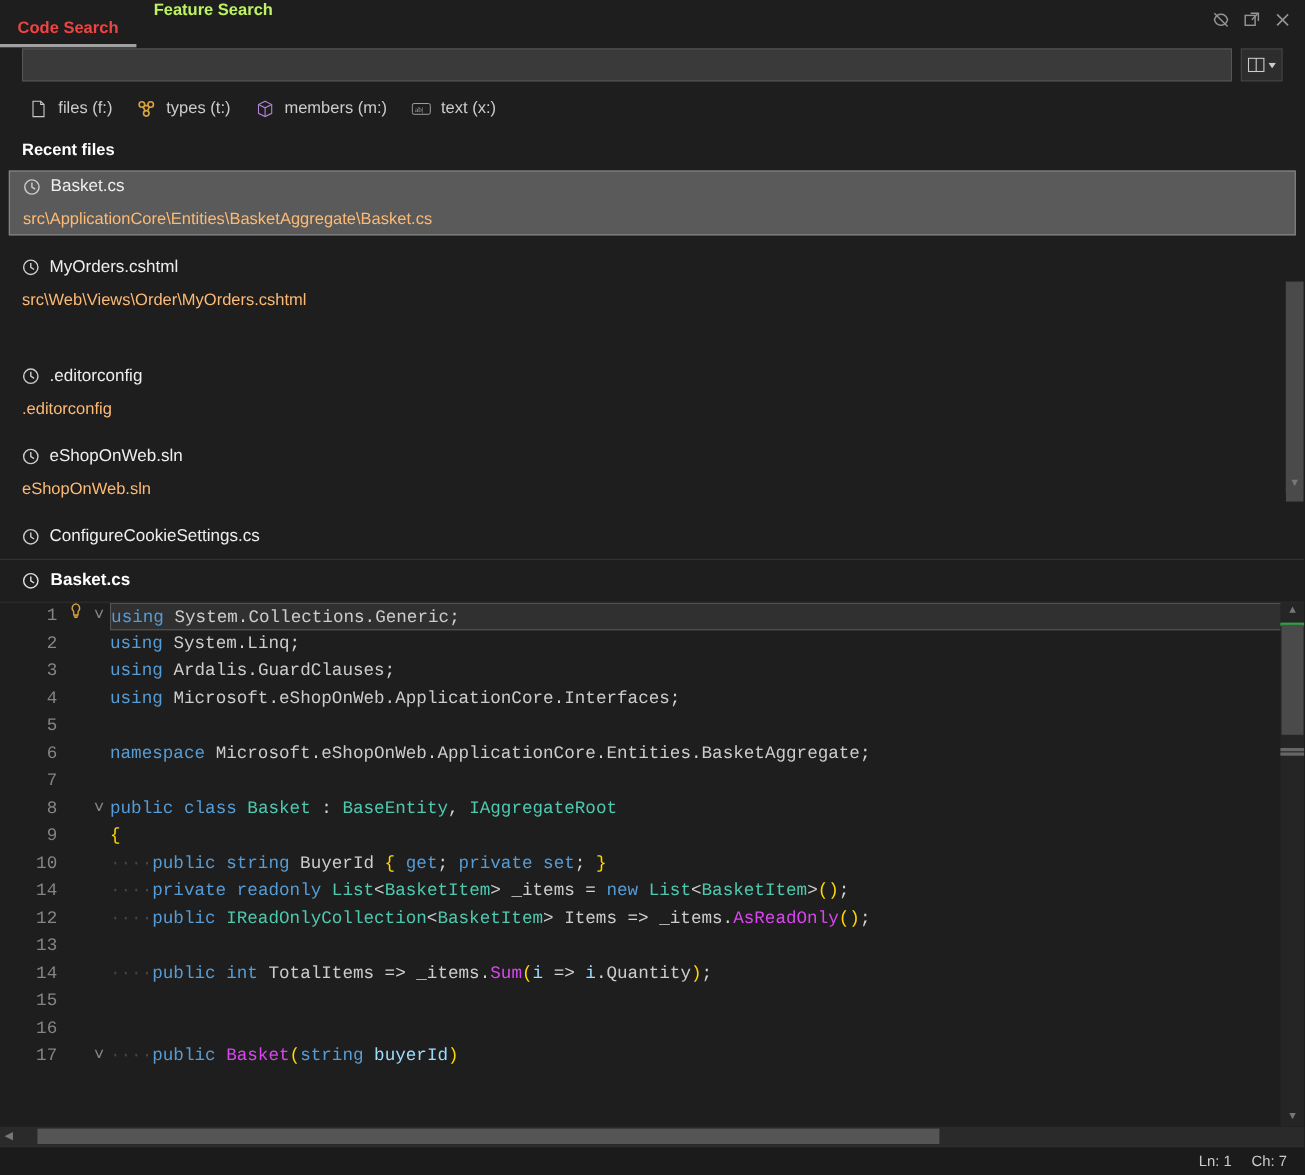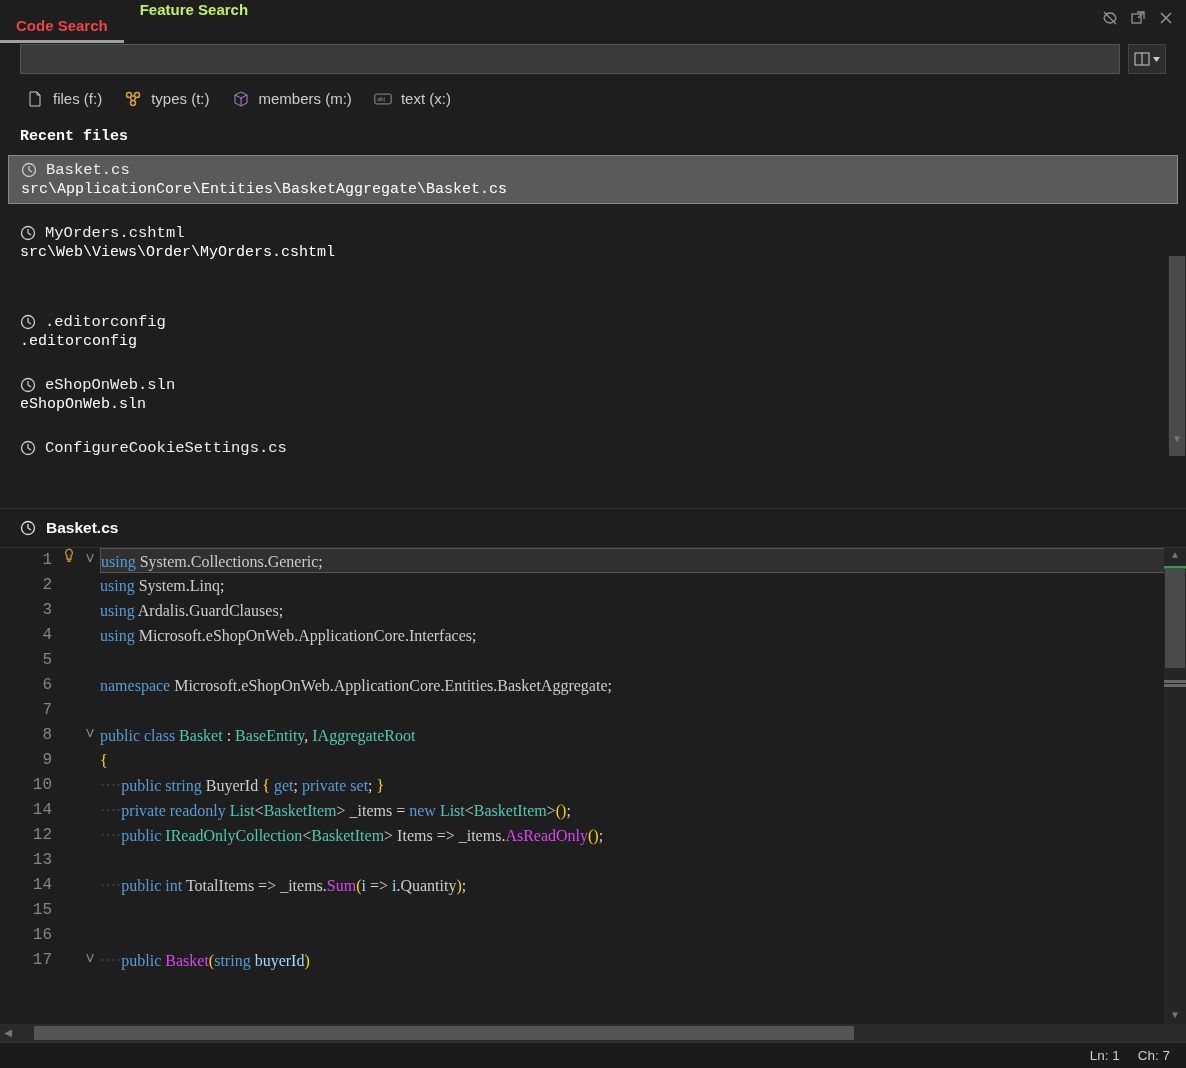--- a/index.html
+++ b/index.html
@@ -75,40 +75,39 @@
   flex: 1;
   display: flex;
   flex-direction: column;
   position: relative;
   overflow: hidden;
 }
 .results-pane {
   height: 390px;
   overflow: hidden;
   position: relative;
-  font-family: Liberation Mono, monospace;
 }
 .recent-header {
   padding: 10px 20px 10px 20px;
   font-weight: 600;
   font-size: 15px;
   color: #fff;
 }
 .result-item {
   padding: 20px 20px 6px 20px;
   cursor: pointer;
 }
 .result-item.selected {
   background: #5a5a5a;
   border: 1px solid #888;
   margin: 0 8px 0 8px;
   padding: 5px 12px;
 }
 .result-top { display: flex; align-items: center; gap: 9px; font-size: 15.5px; color:#eee; }
-.result-path { font-size: 15px; color: #ffffff; margin-top: 2px; }
+.result-path { font-size: 15px; color: #fdba74; margin-top: 12px; }
 .clock-icon { width: 16px; height: 16px; }
 
 .preview-header {
   display: flex;
   align-items: center;
   gap: 10px;
   padding: 10px 20px;
   border-top: 1px solid #333;
   border-bottom: 1px solid #333;
   background: #1e1e1e;
@@ -129,21 +128,21 @@
 }
 .gutter {
   width: 60px;
   text-align: right;
   padding-right: 8px;
   color: #858585;
   user-select: none;
 }
 .lightbulb-col { width: 20px; padding-left: 2px; }
 .fold-col { width: 20px; text-align: center; color: #888; }
-.code-col { flex: 1; white-space: pre; position: relative; font-family: Liberation Serif, serif; }
+.code-col { flex: 1; white-space: pre; position: relative; }
 .code-line { height: 25px; }
 .sel-line { background: #303030; border: 1px solid #555; margin-right: 20px; }
 
 .tk-k { color: #569cd6; }
 .tk-t { color: #4ec9b0; }
 .tk-m { color: #d946ef; }
 .tk-p { color: #d4d4d4; }
 .tk-id { color: #9cdcfe; }
 .tk-br { color: #ffd700; }
 .dots { color: #444; }

